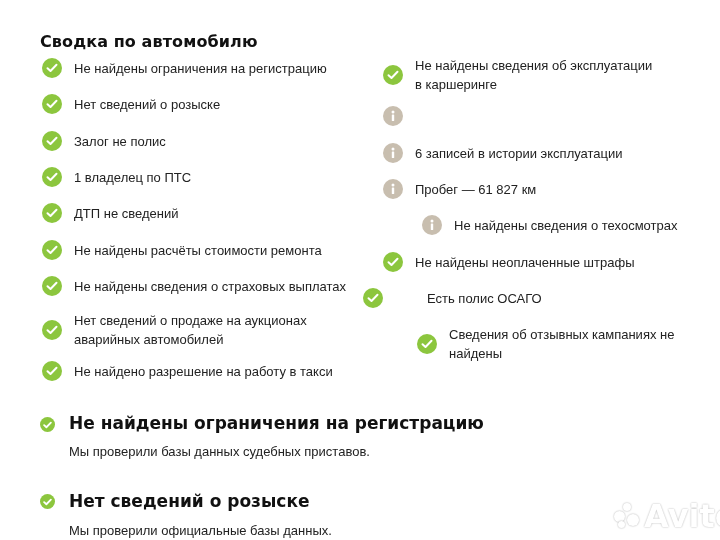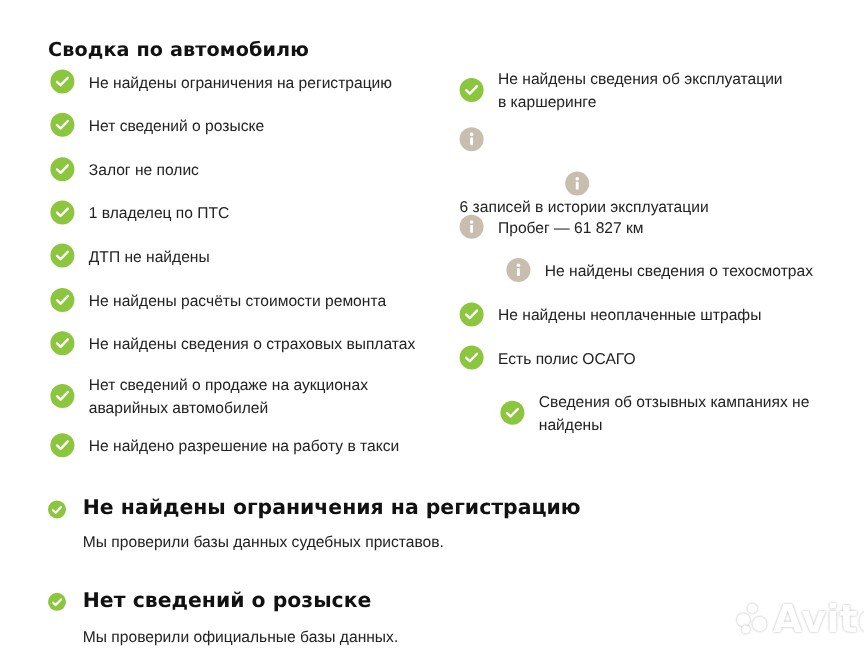--- a/index.html
+++ b/index.html
@@ -55,21 +55,21 @@
       </svg>
     </span>
   <span>1 владелец по ПТС</span>
 </div>
 <div class="item" style="left:42px;top:203px;">
   <span class="icon check">
       <svg width="12" height="10" viewBox="0 0 12 10">
         <path d="M1.5 5.2 L4.5 8 L10.5 1.8" fill="none" stroke="#fff" stroke-width="2" stroke-linecap="round" stroke-linejoin="round"></path>
       </svg>
     </span>
-  <span>ДТП не найдены</span>
+  <span>ДТП не сведений</span>
 </div>
 <div class="item" style="left:42px;top:240px;">
   <span class="icon check">
       <svg width="12" height="10" viewBox="0 0 12 10">
         <path d="M1.5 5.2 L4.5 8 L10.5 1.8" fill="none" stroke="#fff" stroke-width="2" stroke-linecap="round" stroke-linejoin="round"></path>
       </svg>
     </span>
   <span>Не найдены расчёты стоимости ремонта</span>
 </div>
 <div class="item" style="left:42px;top:276px;">
@@ -112,21 +112,21 @@
   </span>
 </div>
 <div class="item" style="left:383px;top:106px;">
   <span class="icon info">
       <svg width="6" height="12" viewBox="0 0 6 12">
         <circle cx="3" cy="2" r="1.5" fill="#fff"></circle>
         <rect x="1.8" y="4.5" width="2.4" height="6.5" rx="0.6" fill="#fff"></rect>
       </svg>
     </span>
 </div>
-<div class="item" style="left:383px;top:143px;flex-direction:column;">
+<div class="item" style="left:383px;top:143px;">
   <span class="icon info">
       <svg width="6" height="12" viewBox="0 0 6 12">
         <circle cx="3" cy="2" r="1.5" fill="#fff"></circle>
         <rect x="1.8" y="4.5" width="2.4" height="6.5" rx="0.6" fill="#fff"></rect>
       </svg>
     </span>
   <span>6 записей в истории эксплуатации</span>
 </div>
 <div class="item" style="left:383px;top:179px;justify-content:center;">
   <span class="icon info">
@@ -147,21 +147,21 @@
   <span>Не найдены сведения о техосмотрах</span>
 </div>
 <div class="item" style="left:383px;top:252px;">
   <span class="icon check">
       <svg width="12" height="10" viewBox="0 0 12 10">
         <path d="M1.5 5.2 L4.5 8 L10.5 1.8" fill="none" stroke="#fff" stroke-width="2" stroke-linecap="round" stroke-linejoin="round"></path>
       </svg>
     </span>
   <span>Не найдены неоплаченные штрафы</span>
 </div>
-<div class="item" style="left:383px;top:288px;">
+<div class="item" style="left:363px;top:288px;gap:32px;">
   <span class="icon check">
       <svg width="12" height="10" viewBox="0 0 12 10">
         <path d="M1.5 5.2 L4.5 8 L10.5 1.8" fill="none" stroke="#fff" stroke-width="2" stroke-linecap="round" stroke-linejoin="round"></path>
       </svg>
     </span>
   <span>Есть полис ОСАГО</span>
 </div>
 <div class="item" style="left:383px;top:325px;padding-left:34px;">
   <span class="icon check">
       <svg width="12" height="10" viewBox="0 0 12 10">

